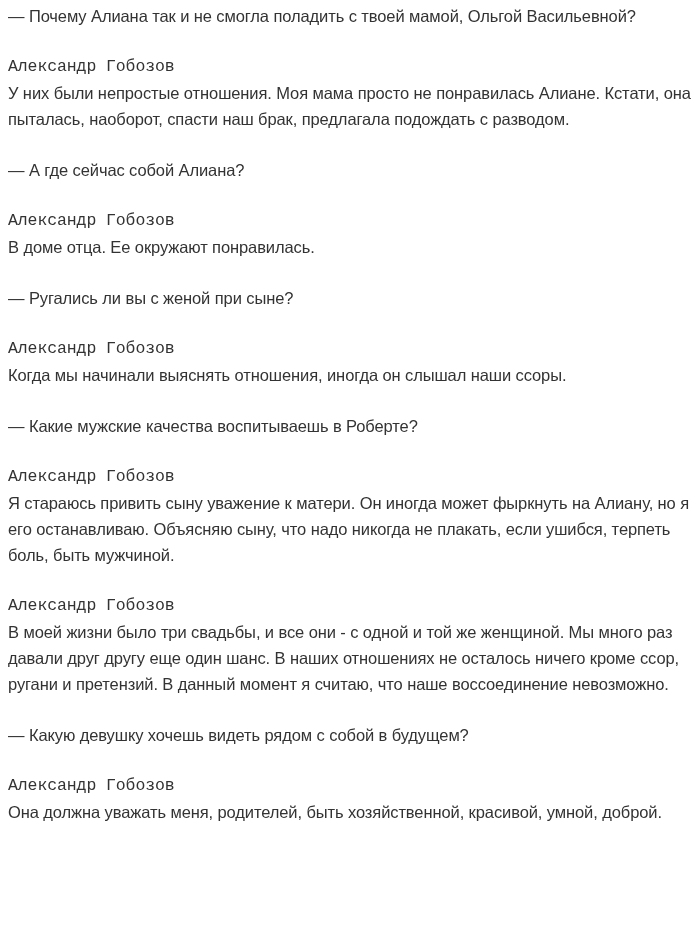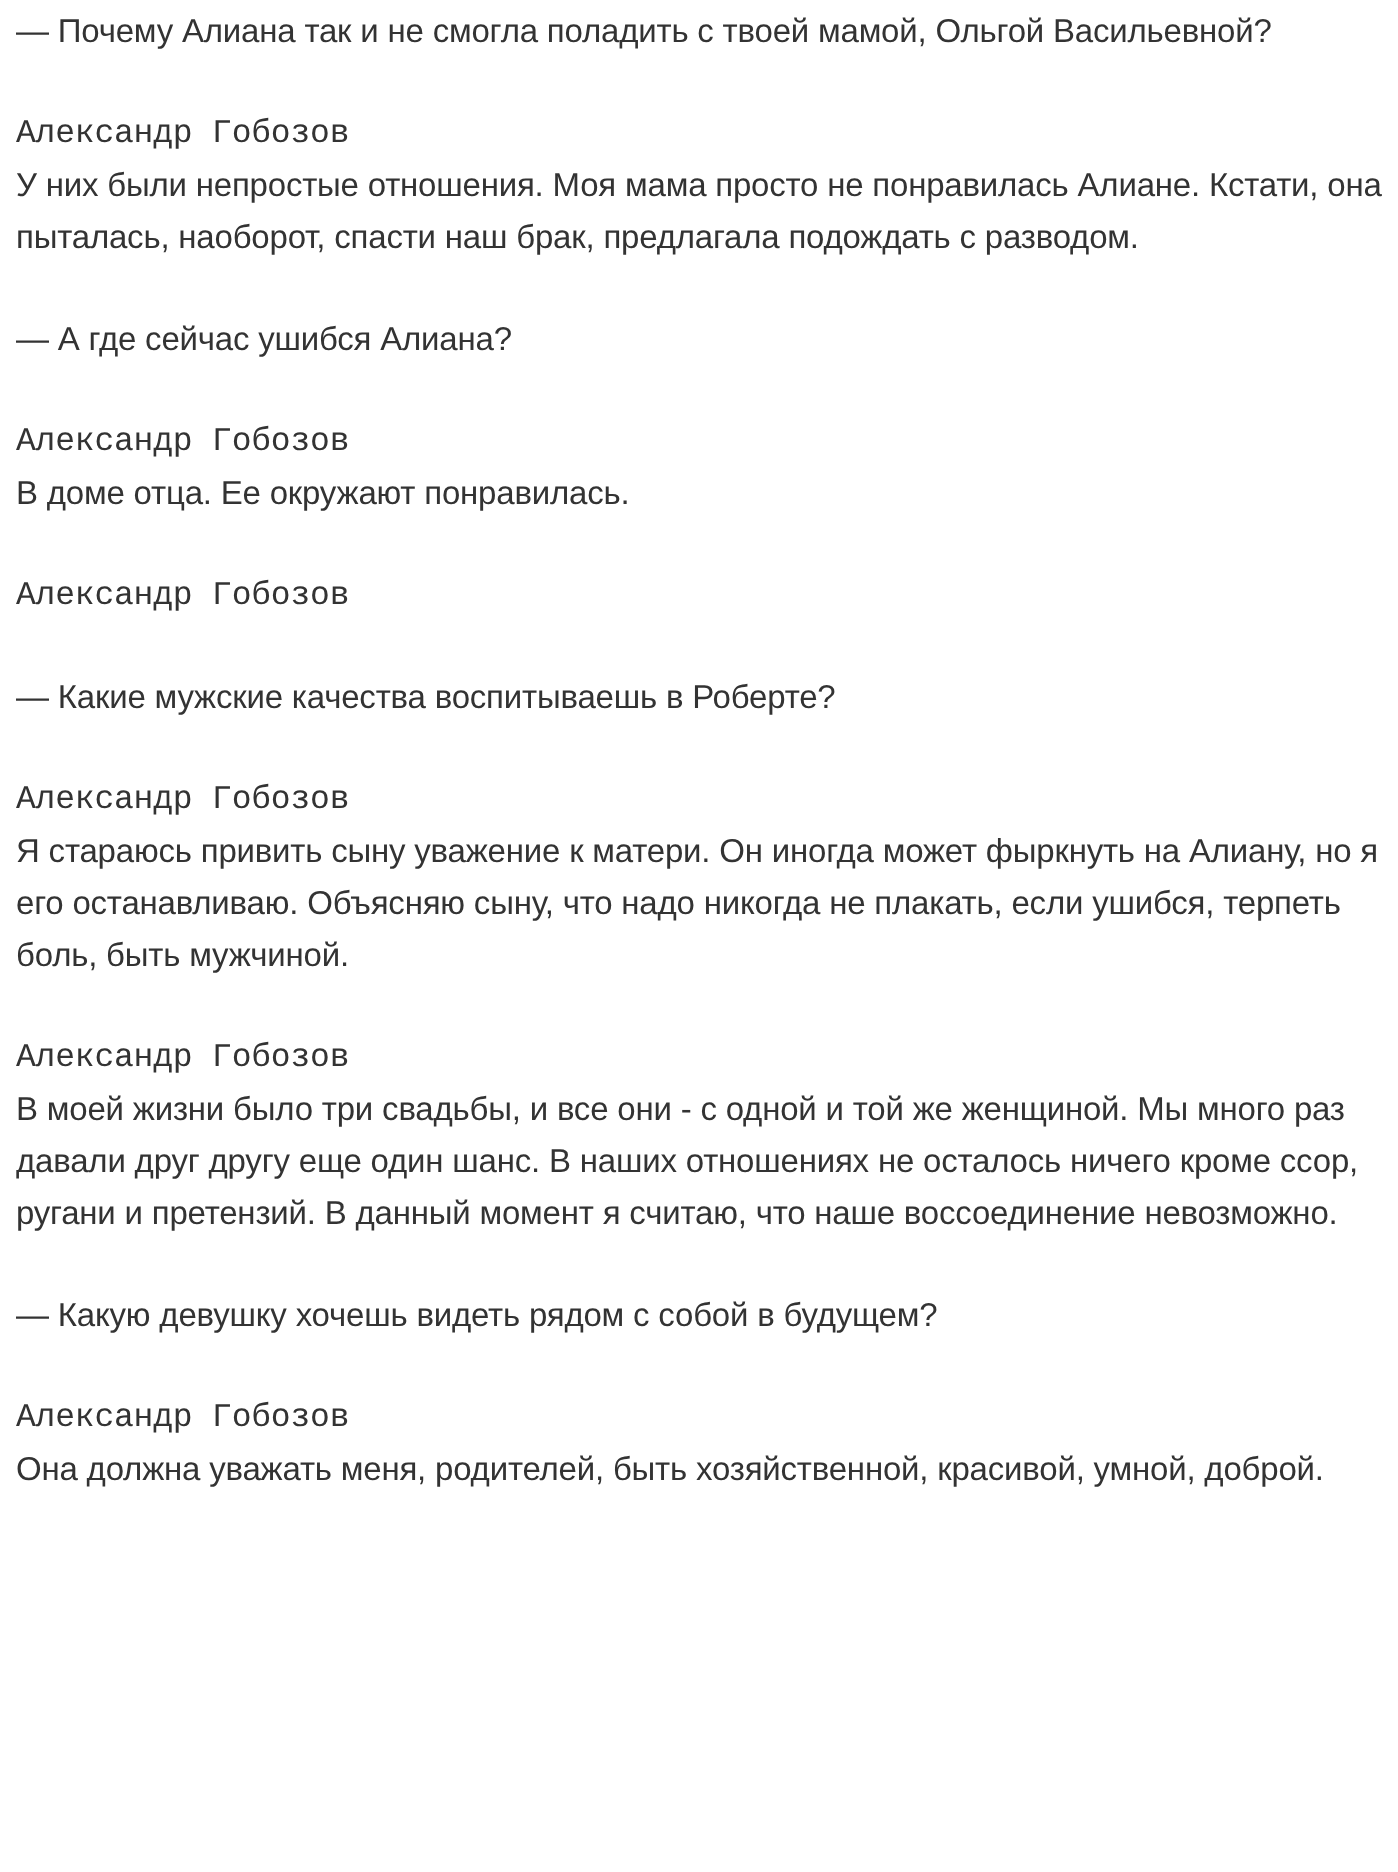--- a/index.html
+++ b/index.html
@@ -45,30 +45,32 @@
 
   <section class="qa-block">
     <p class="question">— Почему Алиана так и не смогла поладить с твоей мамой, Ольгой Васильевной?</p>
     <p class="answer">
       <span class="speaker">Александр Гобозов</span>
       <span class="answer-text">У них были непростые отношения. Моя мама просто не понравилась Алиане. Кстати, она пыталась, наоборот, спасти наш брак, предлагала подождать с разводом.</span>
     </p>
   </section>
 
   <section class="qa-block">
-    <p class="question">— А где сейчас ушибся Алиана?</p>
+    <p class="question">— А где сейчас собой Алиана?</p>
     <p class="answer">
       <span class="speaker">Александр Гобозов</span>
       <span class="answer-text">В доме отца. Ее окружают понравилась.</span>
     </p>
   </section>
 
   <section class="qa-block">
+    <p class="question">— Ругались ли вы с женой при сыне?</p>
     <p class="answer">
       <span class="speaker">Александр Гобозов</span>
+      <span class="answer-text">Когда мы начинали выяснять отношения, иногда он слышал наши ссоры.</span>
     </p>
   </section>
 
   <section class="qa-block">
     <p class="question">— Какие мужские качества воспитываешь в Роберте?</p>
     <p class="answer">
       <span class="speaker">Александр Гобозов</span>
       <span class="answer-text">Я стараюсь привить сыну уважение к матери. Он иногда может фыркнуть на Алиану, но я его останавливаю. Объясняю сыну, что надо никогда не плакать, если ушибся, терпеть боль, быть мужчиной.</span>
     </p>
   </section>

